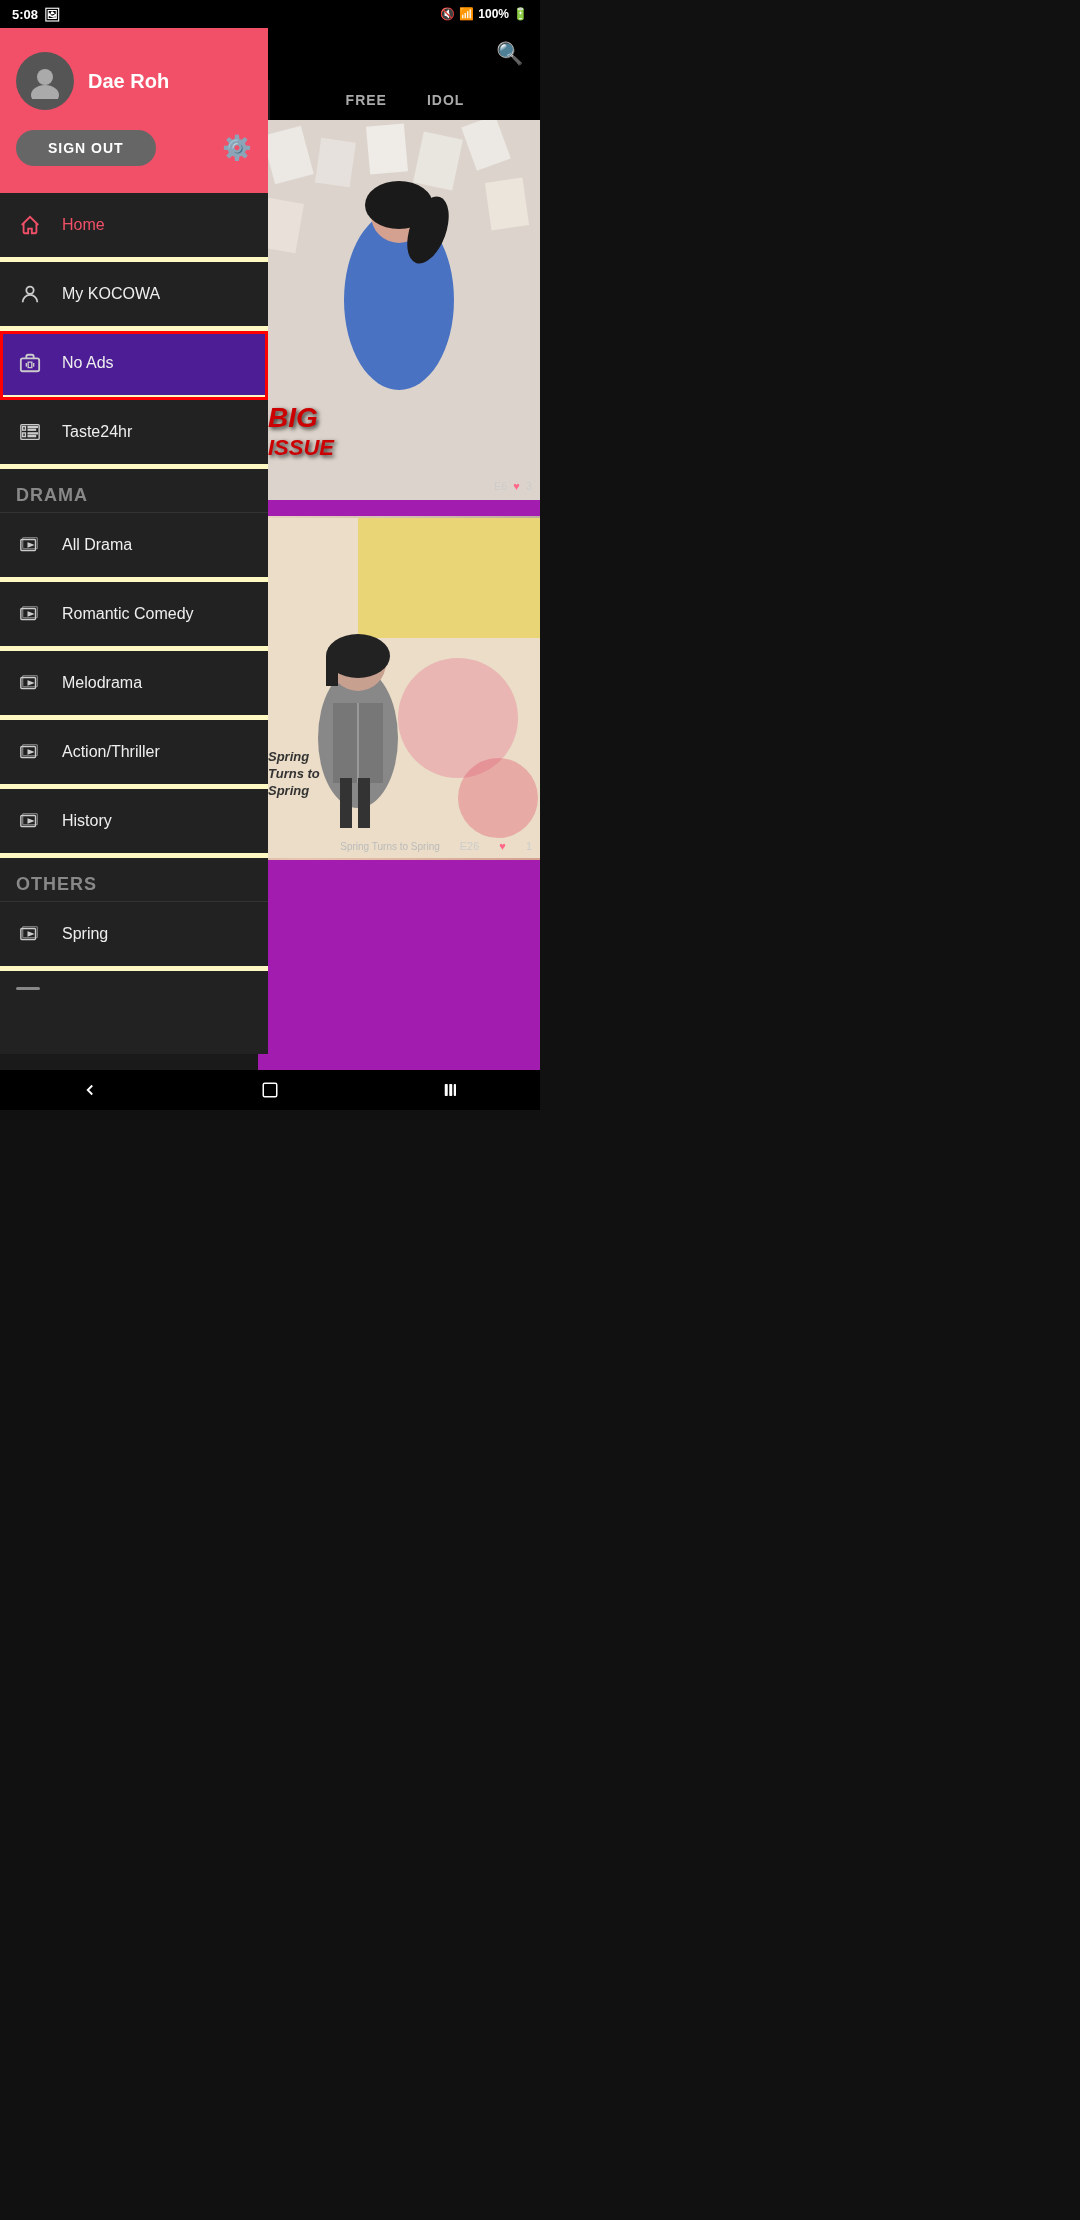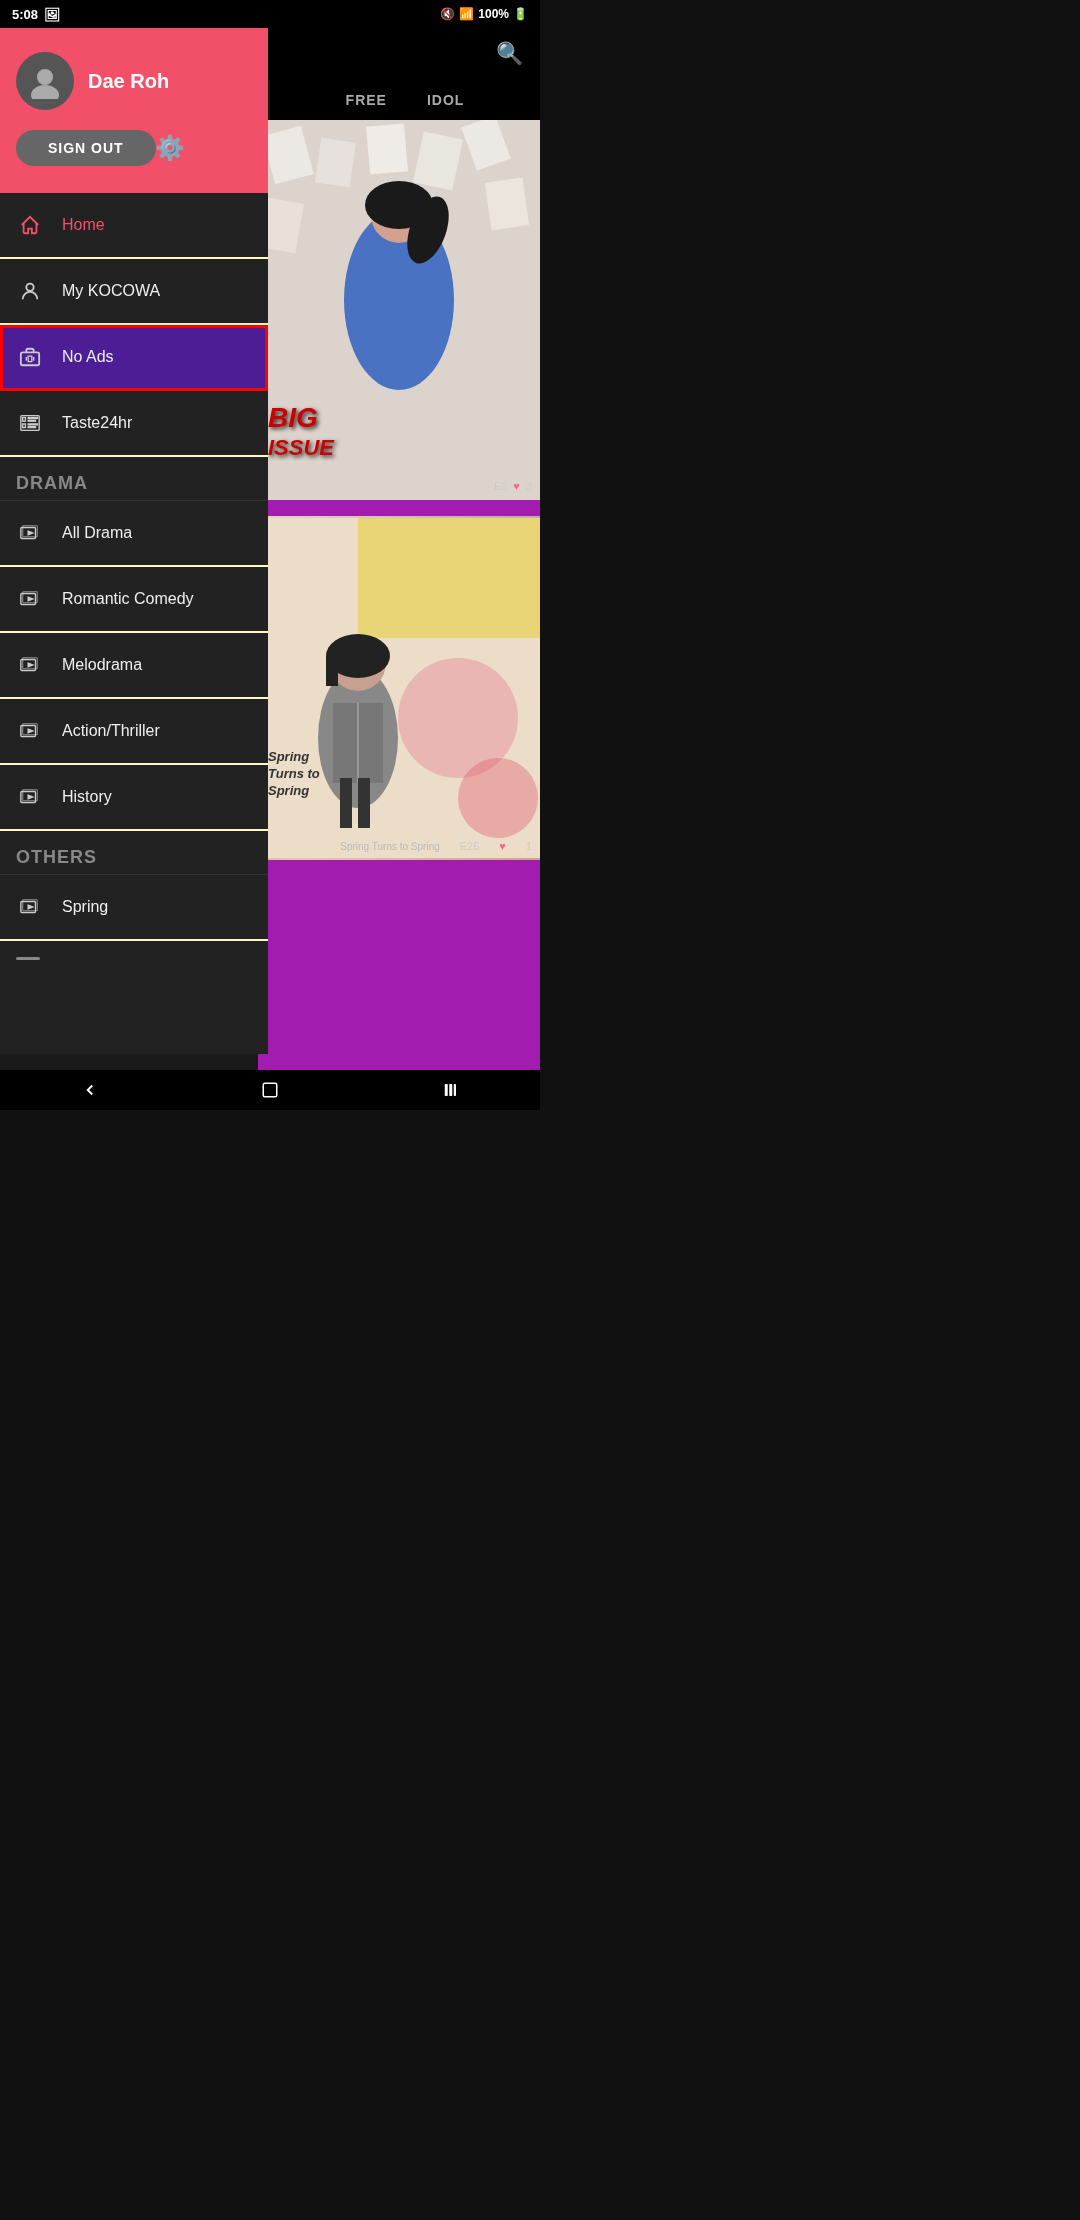--- a/index.html
+++ b/index.html
@@ -200,21 +200,21 @@
     }
     .avatar-svg { width: 36px; height: 36px; }
     .username {
       color: #fff;
       font-size: 20px;
       font-weight: bold;
     }
     .signout-row {
       display: flex;
       align-items: center;
-      justify-content: flex-start;
+      justify-content: space-between;
     }
     .signout-btn {
       background: #666;
       color: #fff;
       border: none;
       border-radius: 24px;
       padding: 10px 32px;
       font-size: 14px;
       font-weight: bold;
       letter-spacing: 1px;
@@ -232,21 +232,21 @@
       flex: 1;
       overflow-y: auto;
     }
 
     .nav-item {
       display: flex;
       align-items: center;
       gap: 18px;
       padding: 18px 16px;
       cursor: pointer;
-      border-bottom: 2px solid #fef9c3;
+      border-bottom: 5px solid #fef9c3;
       position: relative;
     }
     .nav-item.active-item .nav-label { color: #f25068; }
     .nav-item.active-item .nav-icon { color: #f25068; }
     .nav-item.highlighted {
       outline: 3px solid #f00;
       outline-offset: -3px;
       background: #4c1d95;
     }
     .nav-icon {

